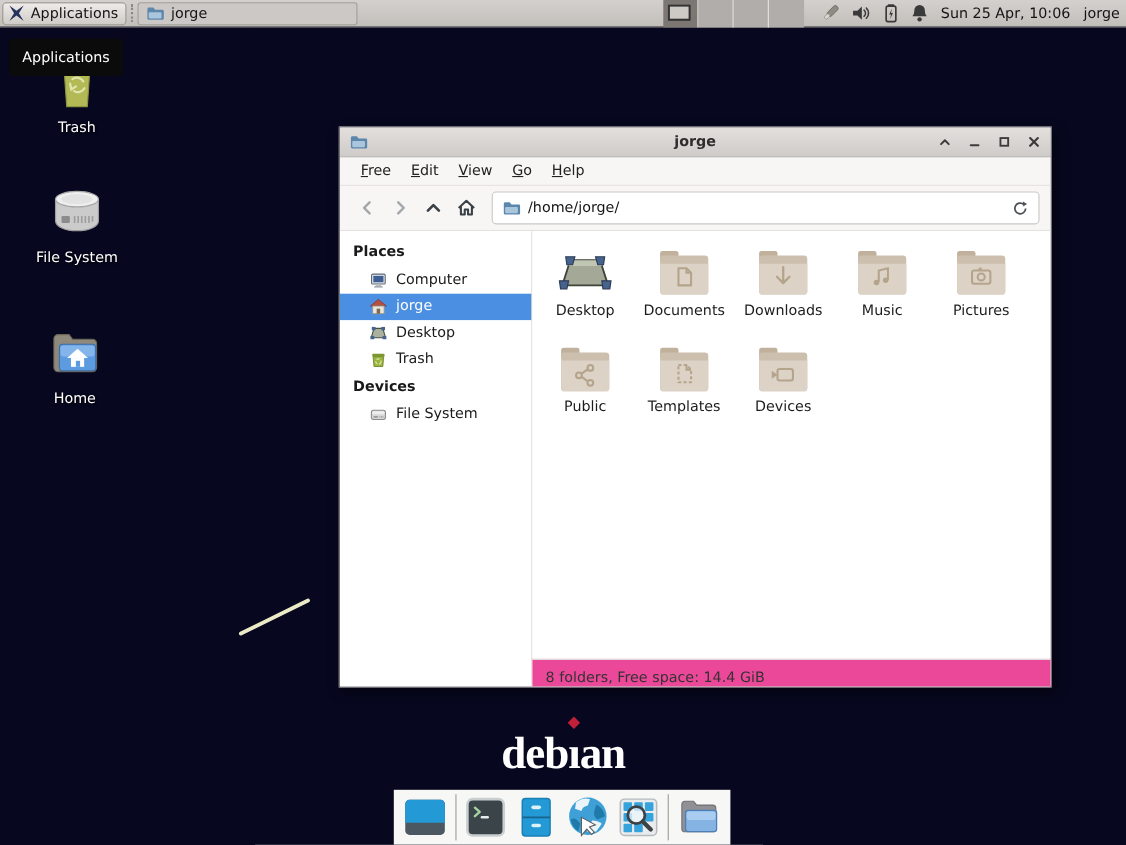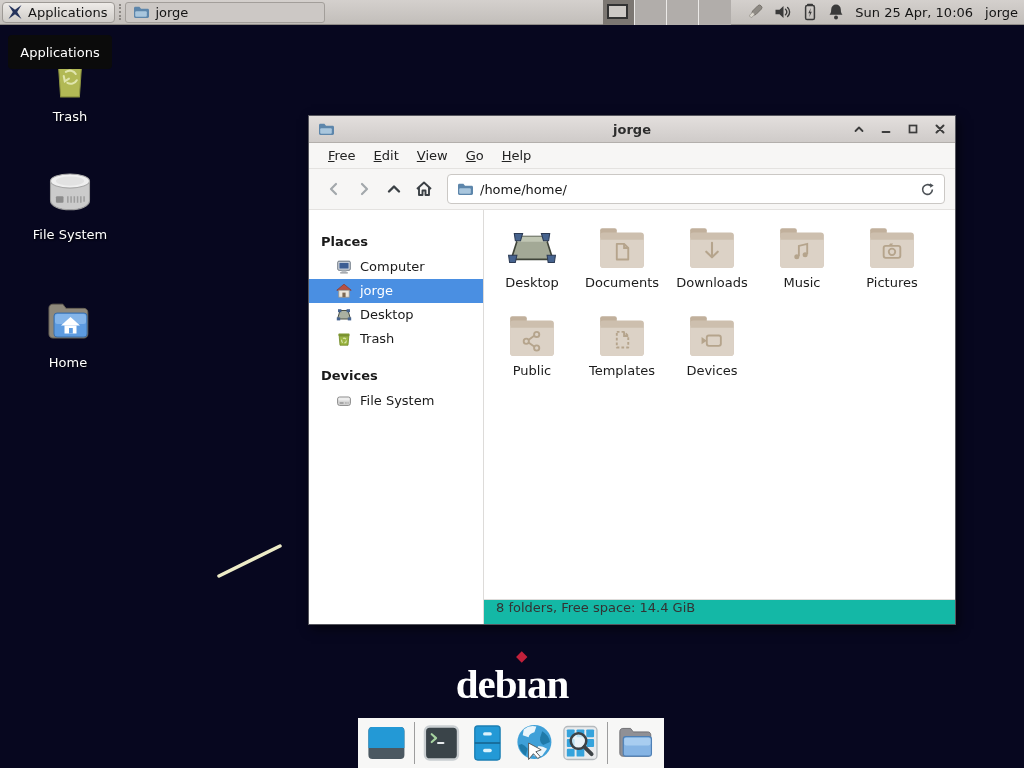--- a/index.html
+++ b/index.html
@@ -52,28 +52,28 @@
   .menu-item { display:inline-block; font-size:13px; color:#222; padding:3px 9px; }
   .menu-item::first-letter { text-decoration:underline; }
   .toolbar { height:41px; background:#f7f6f5; border-bottom:1px solid #e4e2e0; display:flex; align-items:center;
     padding:0 10px; flex:none; }
   .tool-btn { width:30px; height:30px; display:flex; align-items:center; justify-content:center; border-radius:3px; }
   .pathbar { flex:1; height:30px; margin-left:8px; background:#fff; border:1px solid #cbc8c5; border-radius:4px;
     display:flex; align-items:center; padding:0 9px; gap:7px; font-size:13px; color:#141414; }
   .pathbar .path-text { flex:1; }
   .win-content { flex:1; display:flex; min-height:0; }
   .sidebar { width:175px; flex:none; background:#fff; border-right:1px solid #dddbd9; padding-top:7px; font-size:13px; }
-  .side-header { font-weight:bold; color:#1a1a1a; padding:5px 12px 6px;margin-top:12px; }
+  .side-header { font-weight:bold; color:#1a1a1a; padding:5px 12px 6px; }
   .side-item { display:flex; align-items:flex-start; gap:8px; padding:4px 8px 4px 27px; color:#1a1a1a; }
   .side-item.selected { background:#4a8fe2; color:#fff; }
   .main-pane { flex:1; display:flex; flex-direction:column; min-width:0; background:#fff; }
   .icon-grid { flex:1; display:flex; flex-wrap:wrap; align-content:flex-start; padding:7px 0 0 3px; }
   .grid-item { width:90px; height:88px; display:flex; flex-direction:column; align-items:center;
     padding-top:9px; gap:5px; font-size:13px; color:#1c1c1c; }
-  .statusbar { height:25px; background:#14b8a6; border-top:1px solid #dedcda; display:flex; align-items:flex-start;
+  .statusbar { height:25px; background:#ec4899; border-top:1px solid #dedcda; display:flex; align-items:flex-end;
     padding-left:12px; font-size:13px; color:#333; flex:none; }
 
   
   .debian-logo { position:absolute; top:660px; left:512px; transform:translateX(-50%);
     font-family:"Liberation Serif", serif; font-weight:bold; font-size:41px; color:#ffffff;
     letter-spacing:-1px; z-index:4; }
   .logo-iwrap { position:relative; display:inline-block; }
   .logo-dot { position:absolute; left:50%; top:-7px; width:8px; height:8px; background:#c1203b;
     transform:translateX(-50%) rotate(45deg); }
 
@@ -232,21 +232,21 @@
       <div class="tool-btn">
         <svg width="18" height="18" viewBox="0 0 18 18">
           <path d="M2 9 L9 2.5 L16 9 M4 7.8 V15 H7.5 V10.5 H10.5 V15 H14 V7.8" fill="none" stroke="#3b4045" stroke-width="1.9" stroke-linejoin="round"></path>
         </svg>
       </div>
       <div class="pathbar">
         <svg width="16" height="16" viewBox="0 0 16 16">
           <path d="M1 4.2 C1 3.4 1.6 2.8 2.4 2.8 h4 l1.6 2 h6.6 c.8 0 1.4.6 1.4 1.4 v6.4 c0 .8-.6 1.4-1.4 1.4 H2.4 C1.6 14 1 13.4 1 12.6 Z" fill="#5d86ab"></path>
           <rect x="2.2" y="7.2" width="11.6" height="5.6" rx="1" fill="#a9c6dd"></rect>
         </svg>
-        <span class="path-text">/home/home/</span>
+        <span class="path-text">/home/jorge/</span>
         <svg width="15" height="15" viewBox="0 0 16 16">
           <path d="M13.2 8 a5.2 5.2 0 1 1 -1.7 -3.85" fill="none" stroke="#4c5156" stroke-width="1.7"></path>
           <polygon points="10.6,1.2 14.6,3.6 10.9,6" fill="#4c5156"></polygon>
         </svg>
       </div>
     </div>
 
     <div class="win-content">
       <div class="sidebar">
         <div class="side-header">Places</div>

